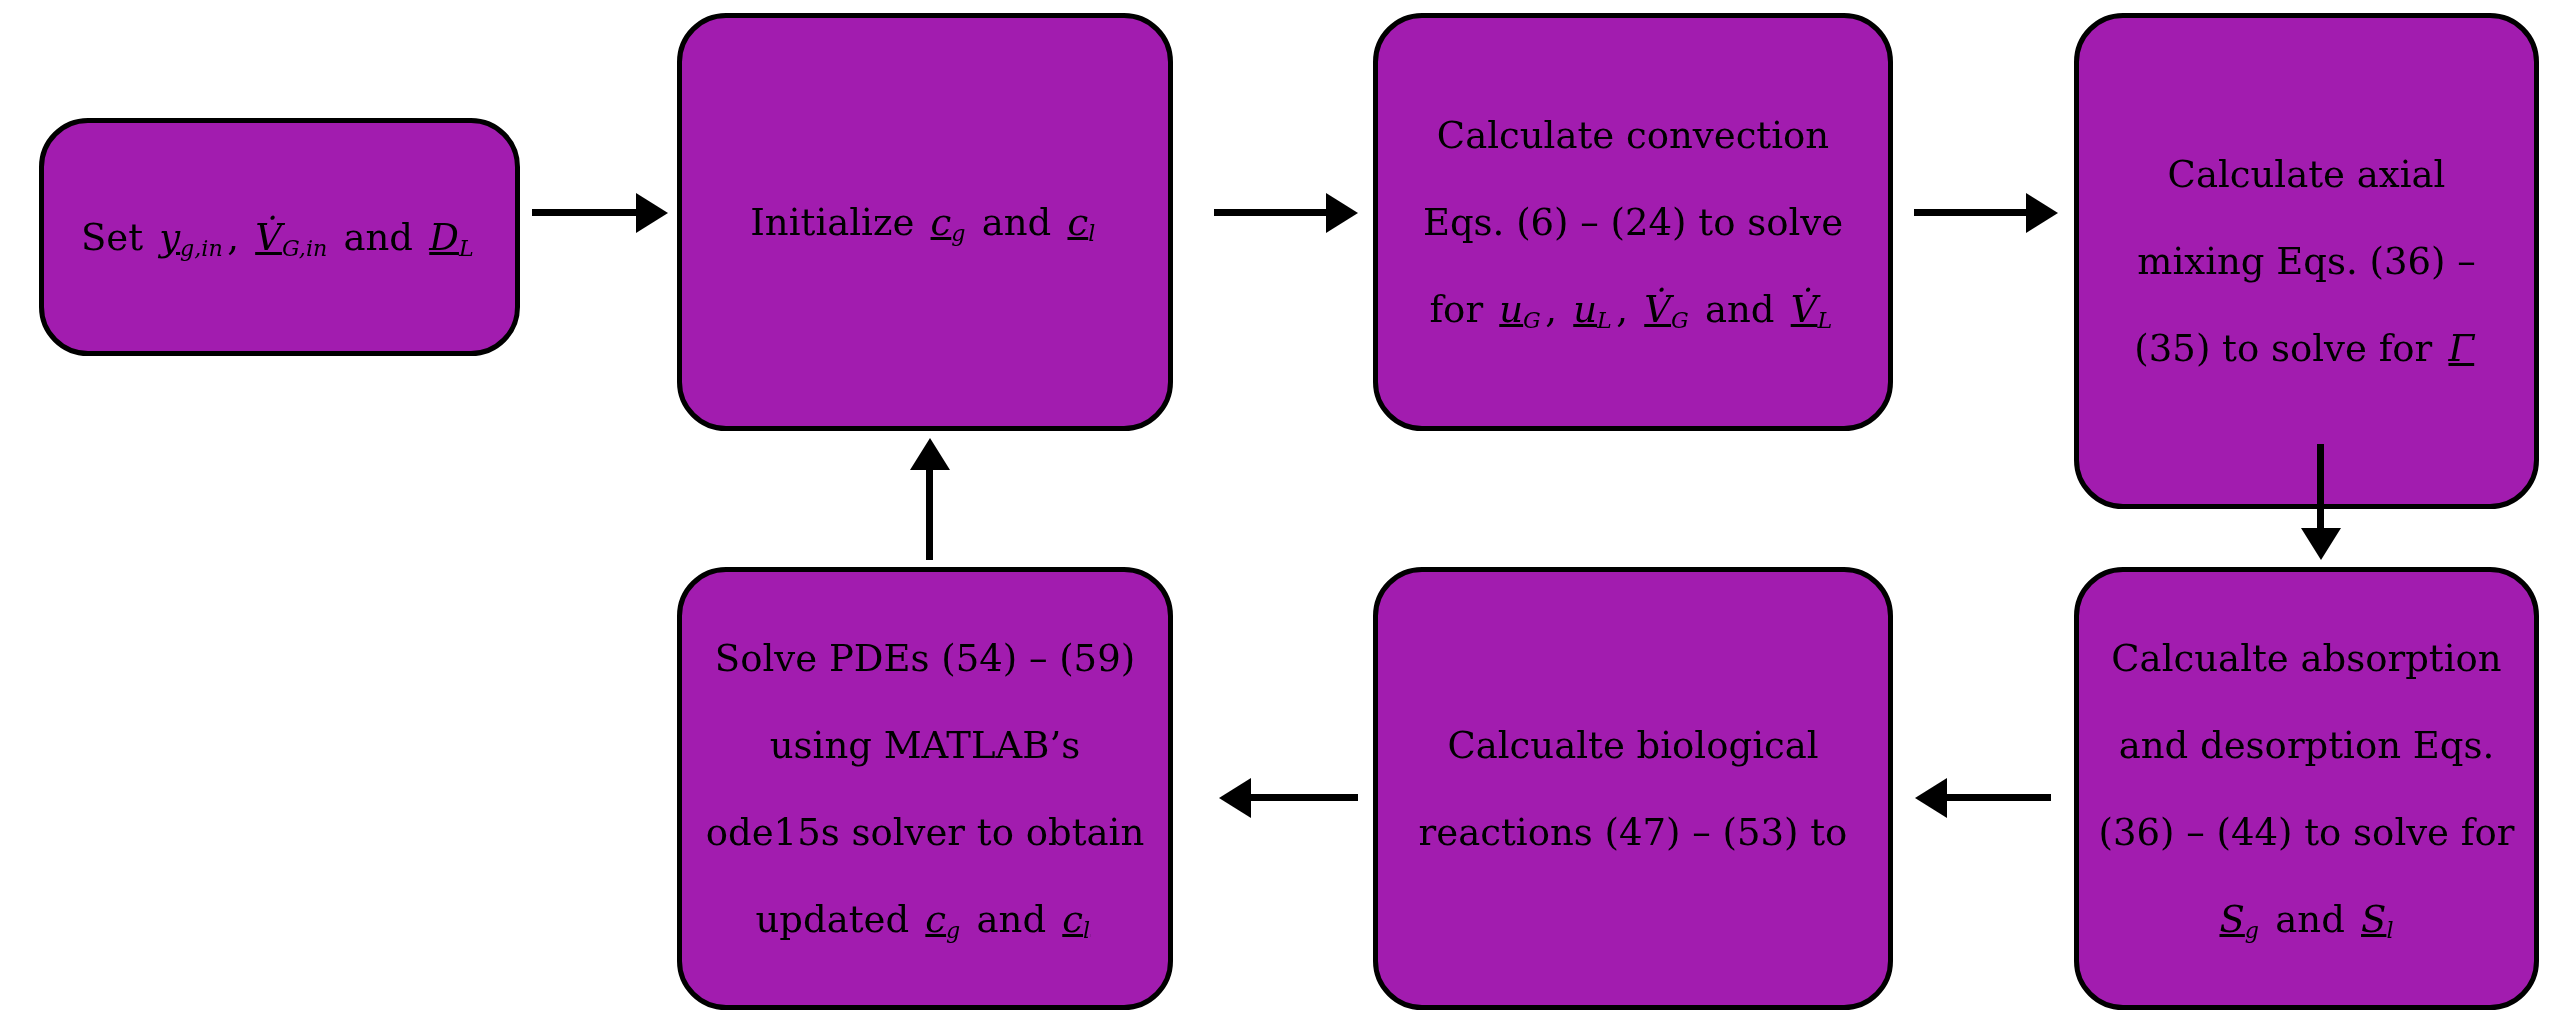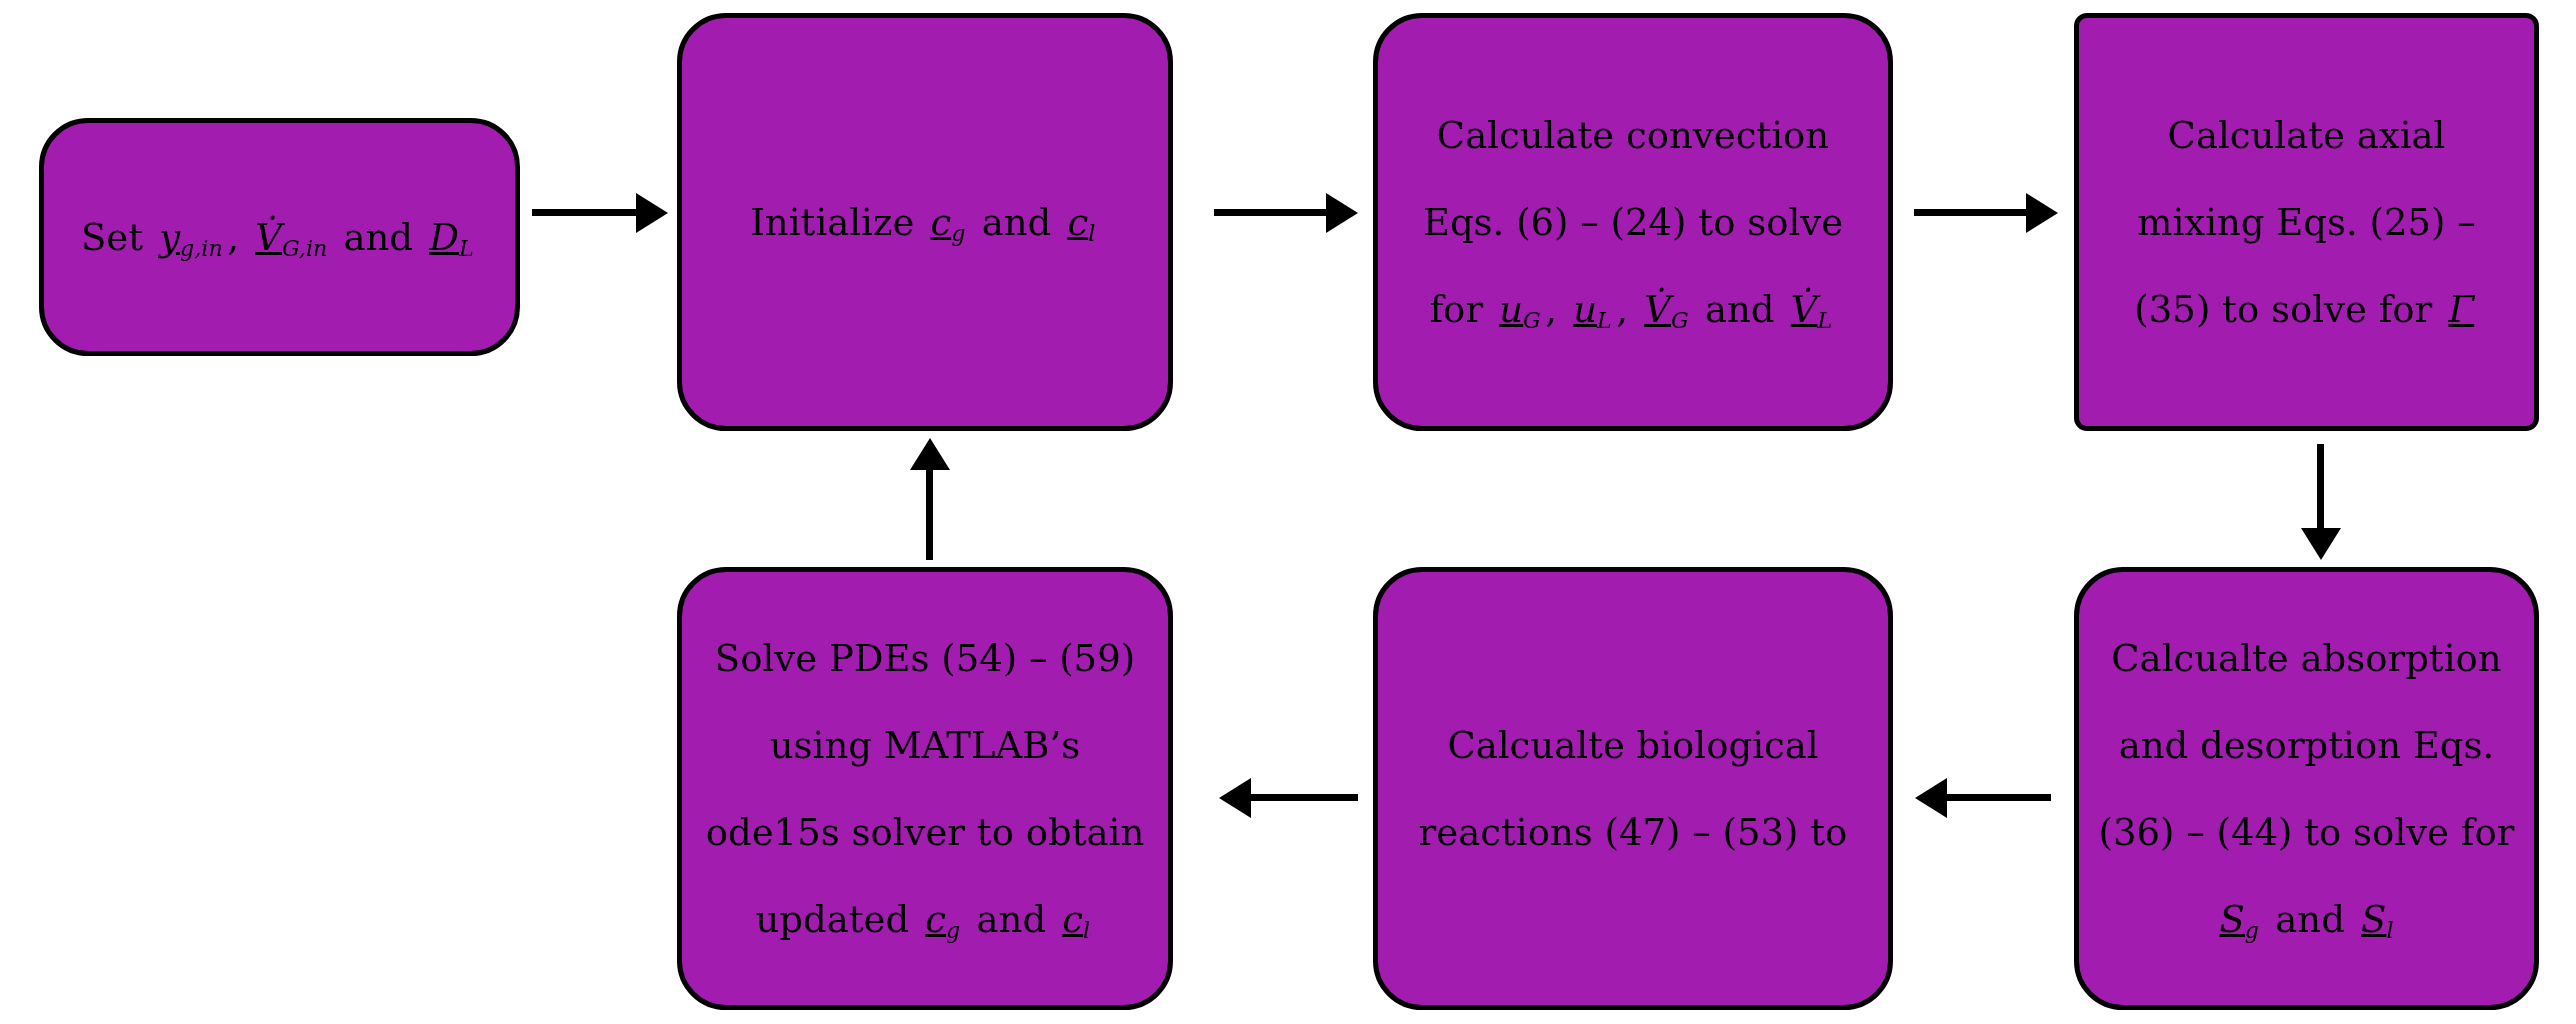--- a/index.html
+++ b/index.html
@@ -26,21 +26,21 @@
     box-sizing:border-box;
     padding:0 10.8px;
   }
   .fbox .line{white-space:nowrap;}
   .mvar{font-style:italic;padding:0 0.12em;text-decoration:underline;}
   .fbox sub{font-size:0.60em;font-style:italic;line-height:0;vertical-align:-0.28em;}
   
   #b1{left:39px;  top:118px; width:481px; height:238px;}
   #b2{left:677px;top:13.2px;  width:496px; height:418px;}
   #b3{left:1373px;top:13.2px;  width:520px; height:418px;}
-  #b4{left:2074px;top:13.2px;  width:465px; height:418px;border-radius:13px;}
+  #b4{left:2074px;top:13.2px;  width:465px; height:496px;}
   #b5{left:2074px;top:567px; width:465px; height:443px;}
   #b6{left:1373px;top:567px; width:520px; height:443px;}
   #b7{left:677px;top:567px; width:496px; height:443px;}
   
   .arrow{position:absolute;}
   .shaft{position:absolute;background:#000000;}
   .head{position:absolute;width:0;height:0;}
   .right .shaft{left:0;right:29px;top:16px;height:7.2px;}
   .right .head{right:0;top:0;border-top:20px solid transparent;border-bottom:20px solid transparent;border-left:32px solid #000000;}
   .left .shaft{right:0;left:29px;top:16px;height:7.2px;}
@@ -68,21 +68,21 @@
   <div id="b2" class="fbox">
       <div class="line"><span>Initialize </span><span class="mvar">c<sub>g</sub></span><span> and </span><span class="mvar">c<sub>l</sub></span></div>
     </div>
   <div id="b3" class="fbox">
       <div class="line"><span>Calculate convection</span></div>
       <div class="line"><span>Eqs. (6) – (24) to solve</span></div>
       <div class="line"><span>for </span><span class="mvar">u<sub>G</sub></span><span>, </span><span class="mvar">u<sub>L</sub></span><span>, </span><span class="mvar">V̇<sub>G</sub></span><span> and </span><span class="mvar">V̇<sub>L</sub></span></div>
     </div>
   <div id="b4" class="fbox">
       <div class="line"><span>Calculate axial</span></div>
-      <div class="line"><span>mixing Eqs. (25) –</span></div>
+      <div class="line"><span>mixing Eqs. (36) –</span></div>
       <div class="line"><span>(35) to solve for </span><span class="mvar">Γ</span></div>
     </div>
   <div id="b5" class="fbox">
       <div class="line"><span>Calcualte absorption</span></div>
       <div class="line"><span>and desorption Eqs.</span></div>
       <div class="line"><span>(36) – (44) to solve for</span></div>
       <div class="line"><span class="mvar">S<sub>g</sub></span><span> and </span><span class="mvar">S<sub>l</sub></span></div>
     </div>
   <div id="b6" class="fbox">
       <div class="line"><span>Calcualte biological</span></div>

